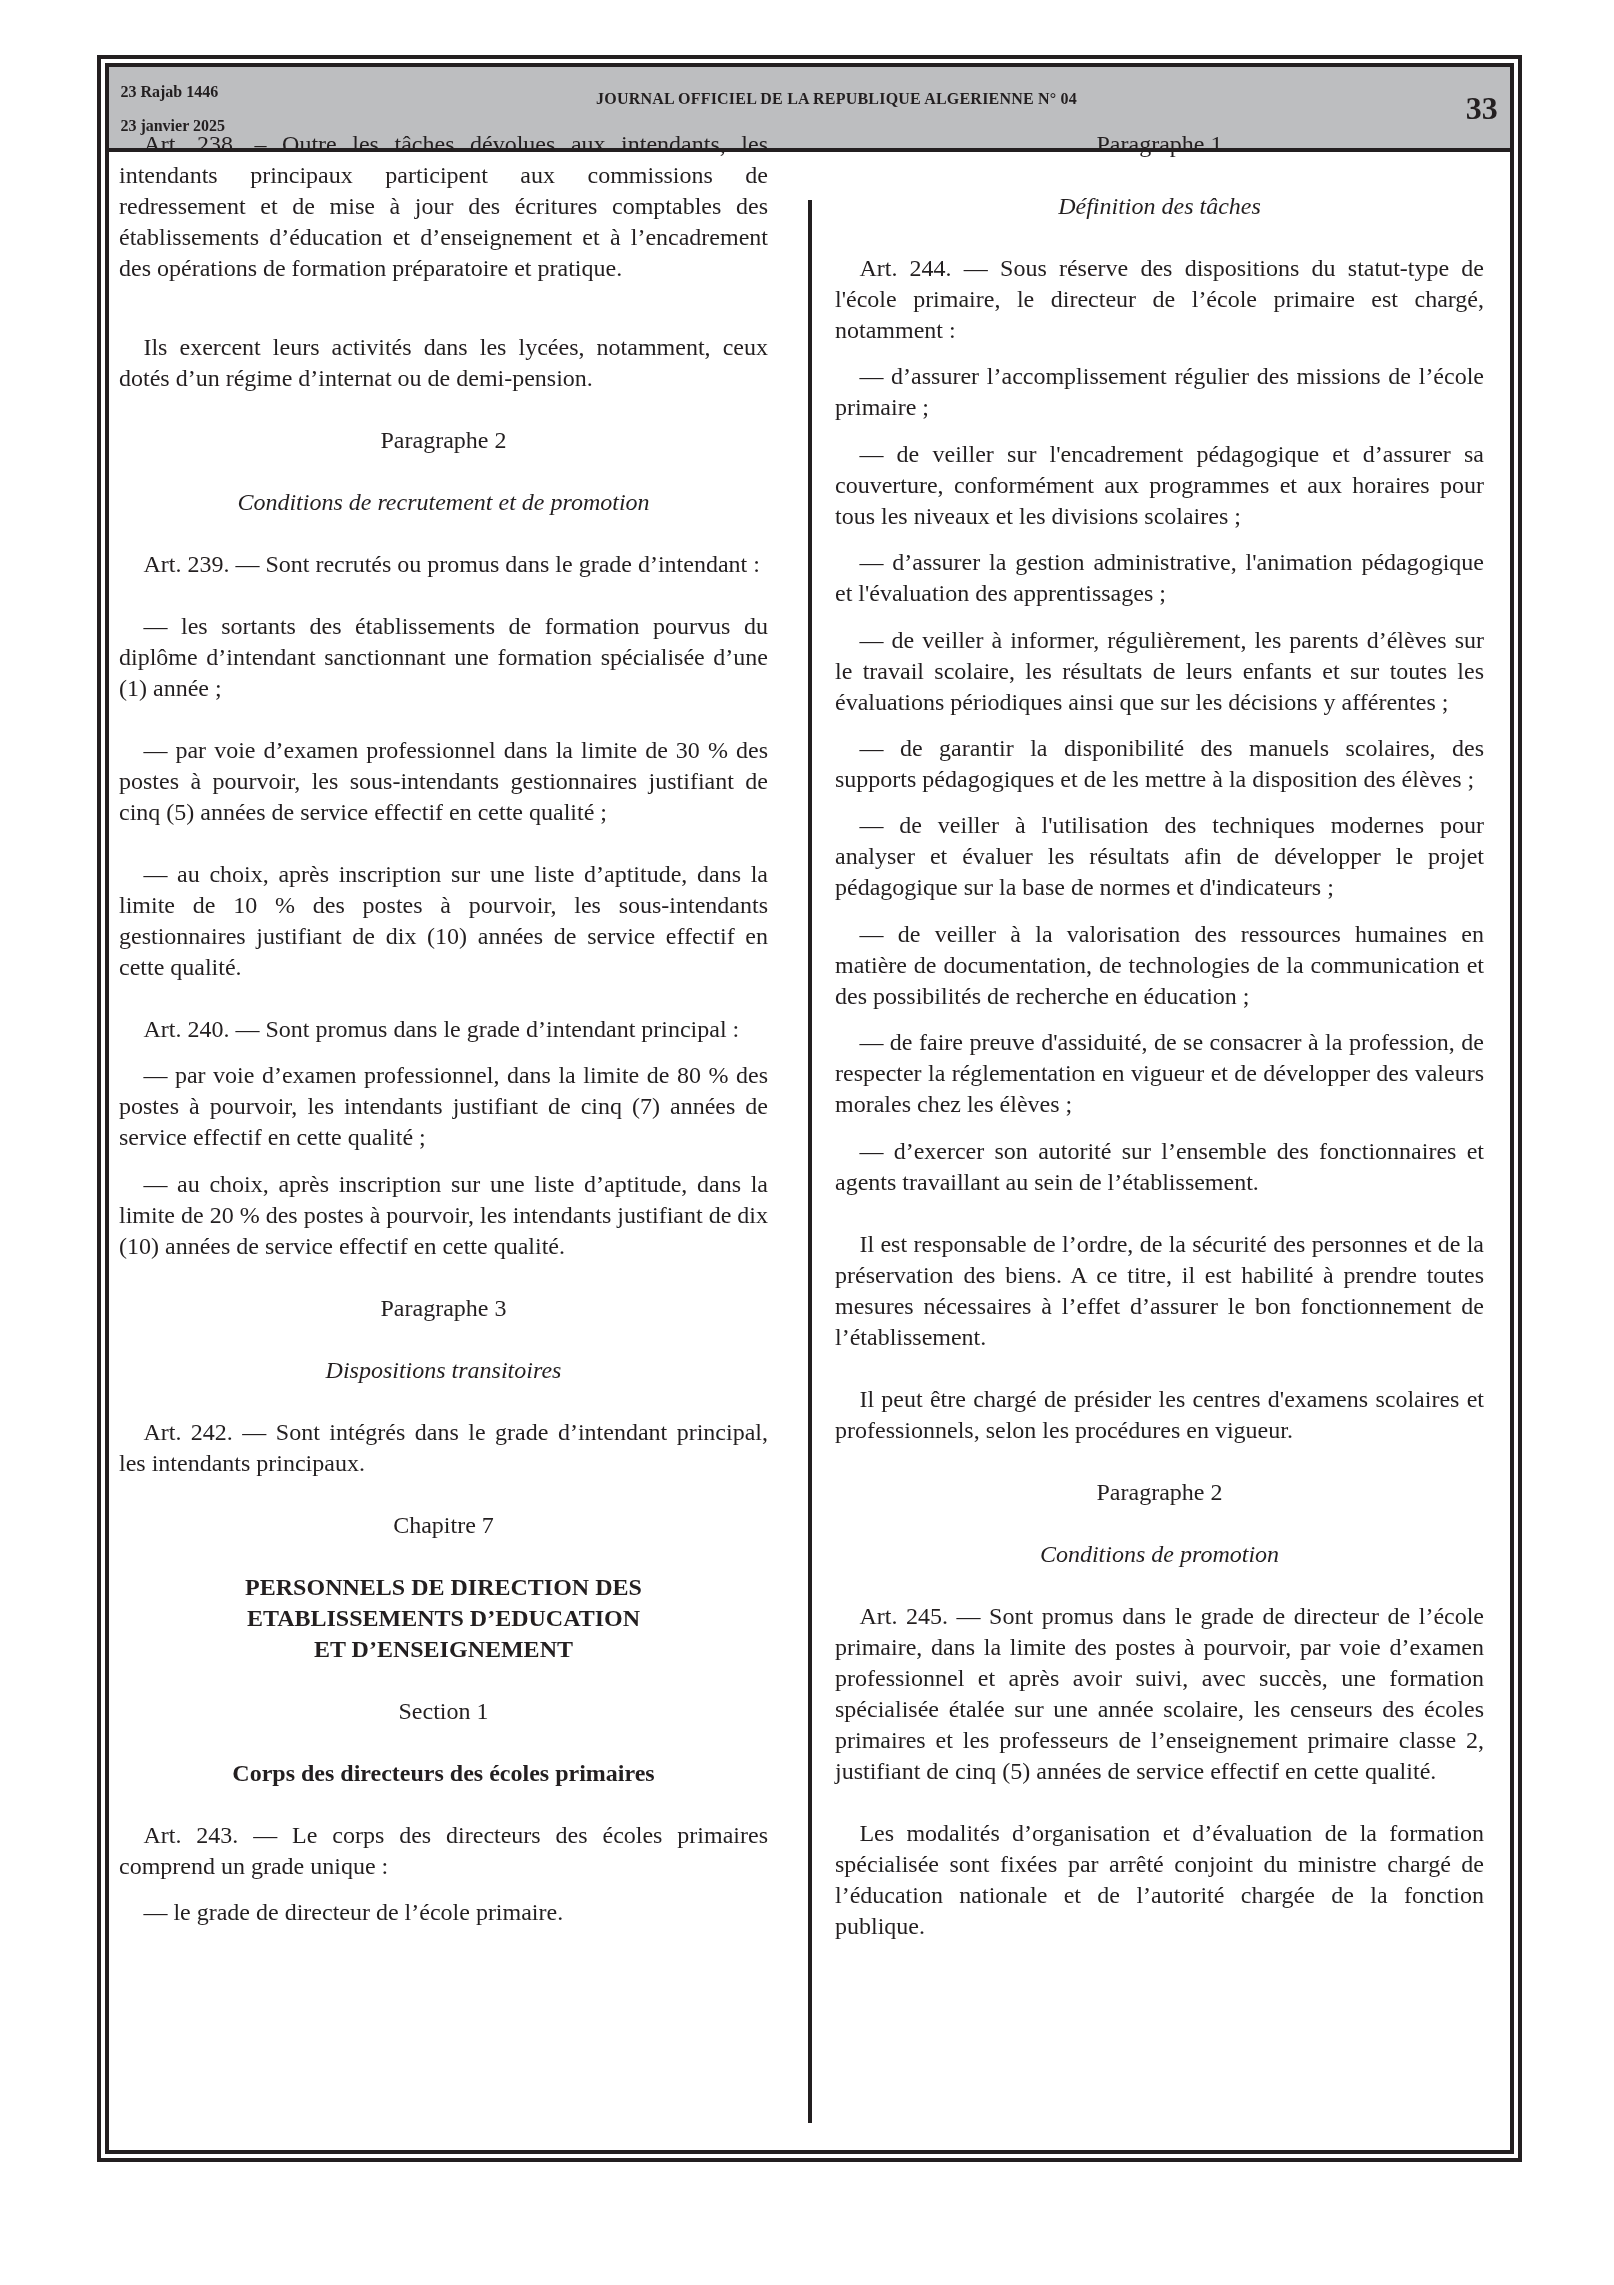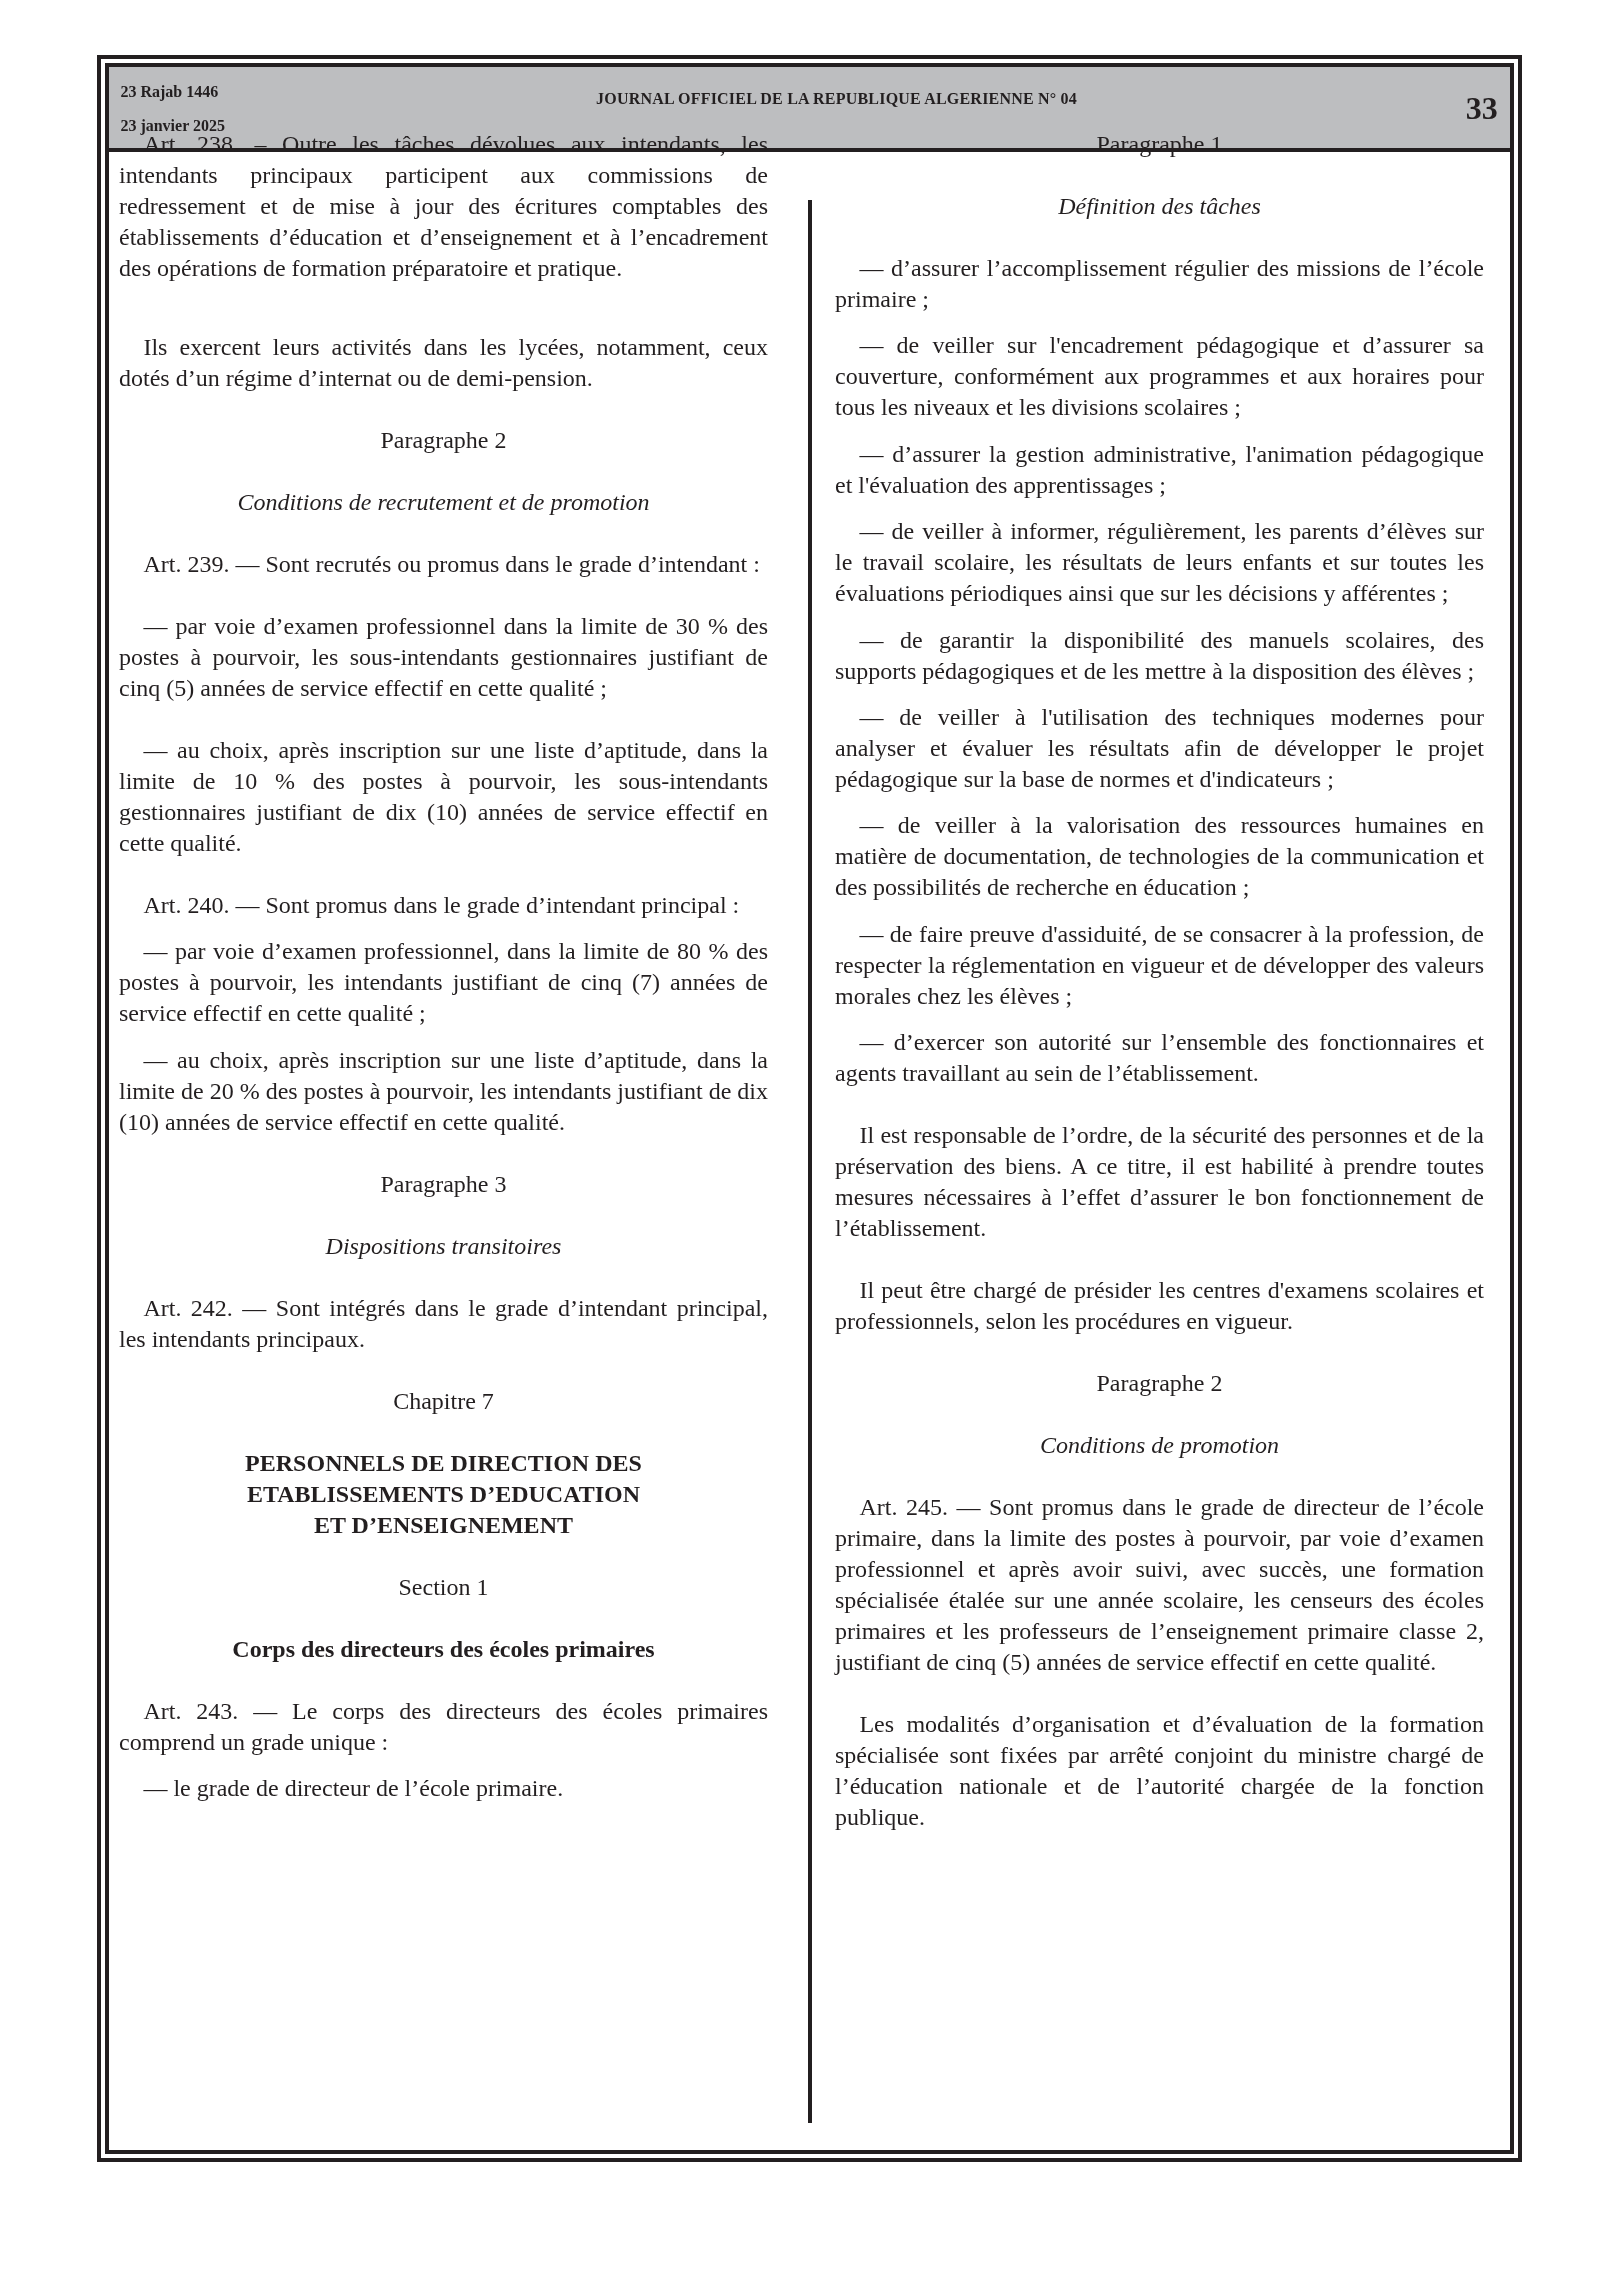--- a/index.html
+++ b/index.html
@@ -125,20 +125,21 @@
 <div class="divider"></div>
 
 <div class="column col-left">
   <p class="p">Art. 238. – Outre les tâches dévolues aux intendants, les intendants principaux participent aux commissions de redressement et de mise à jour des écritures comptables des établissements d’éducation et d’enseignement et à l’encadrement des opérations de formation préparatoire et pratique.</p>
   <p class="p gap-lg" style="margin-top:48px">Ils exercent leurs activités dans les lycées, notamment, ceux dotés d’un régime d’internat ou de demi-pension.</p>
 
   <div class="heading">Paragraphe 2</div>
   <div class="heading italic">Conditions de recrutement et de promotion</div>
 
   <p class="p gap-lg">Art. 239. — Sont recrutés ou promus dans le grade d’intendant :</p>
+  <p class="p gap-lg">— les sortants des établissements de formation pourvus du diplôme d’intendant sanctionnant une formation spécialisée d’une (1) année ;</p>
   <p class="p gap-lg">— par voie d’examen professionnel dans la limite de 30 % des postes à pourvoir, les sous-intendants gestionnaires justifiant de cinq (5) années de service effectif en cette qualité ;</p>
   <p class="p gap-lg">— au choix, après inscription sur une liste d’aptitude, dans la limite de 10 % des postes à pourvoir, les sous-intendants gestionnaires justifiant de dix (10) années de service effectif en cette qualité.</p>
 
   <p class="p">Art. 240. — Sont promus dans le grade d’intendant principal :</p>
   <p class="p">— par voie d’examen professionnel, dans la limite de 80 % des postes à pourvoir, les intendants justifiant de cinq (7) années de service effectif en cette qualité ;</p>
   <p class="p gap-lg">— au choix, après inscription sur une liste d’aptitude, dans la limite de 20 % des postes à pourvoir, les intendants justifiant de dix (10) années de service effectif en cette qualité.</p>
 
   <div class="heading">Paragraphe 3</div>
   <div class="heading italic">Dispositions transitoires</div>
 
@@ -155,20 +156,21 @@
   <div class="heading bold">Corps des directeurs des écoles primaires</div>
 
   <p class="p">Art. 243. — Le corps des directeurs des écoles primaires comprend un grade unique :</p>
   <p class="p">— le grade de directeur de l’école primaire.</p>
 </div>
 
 <div class="column col-right">
   <div class="heading">Paragraphe 1</div>
   <div class="heading italic">Définition des tâches</div>
 
+  <p class="p">Art. 244. — Sous réserve des dispositions du statut-type de l'école primaire, le directeur de l’école primaire est chargé, notamment :</p>
   <p class="p">— d’assurer l’accomplissement régulier des missions de l’école primaire ;</p>
   <p class="p">— de veiller sur l'encadrement pédagogique et d’assurer sa couverture, conformément aux programmes et aux horaires pour tous les niveaux et les divisions scolaires ;</p>
   <p class="p">— d’assurer la gestion administrative, l'animation pédagogique et l'évaluation des apprentissages ;</p>
   <p class="p">— de veiller à informer, régulièrement, les parents d’élèves sur le travail scolaire, les résultats de leurs enfants et sur toutes les évaluations périodiques ainsi que sur les décisions y afférentes ;</p>
   <p class="p">— de garantir la disponibilité des manuels scolaires, des supports pédagogiques et de les mettre à la disposition des élèves ;</p>
   <p class="p">— de veiller à l'utilisation des techniques modernes pour analyser et évaluer les résultats afin de développer le projet pédagogique sur la base de normes et d'indicateurs ;</p>
   <p class="p">— de veiller à la valorisation des ressources humaines en matière de documentation, de technologies de la communication et des possibilités de recherche en éducation ;</p>
   <p class="p">— de faire preuve d'assiduité, de se consacrer à la profession, de respecter la réglementation en vigueur et de développer des valeurs morales chez les élèves ;</p>
   <p class="p gap-lg">— d’exercer son autorité sur l’ensemble des fonctionnaires et agents travaillant au sein de l’établissement.</p>
 

